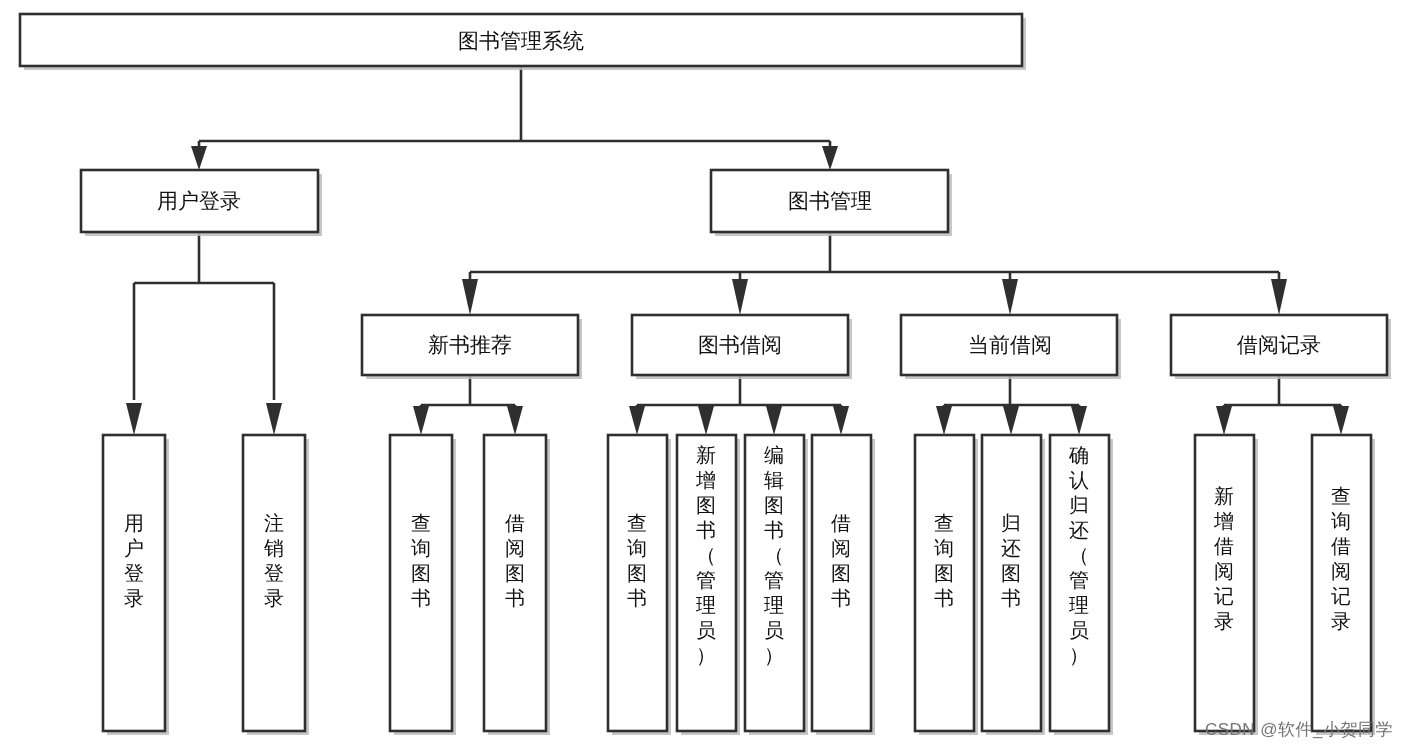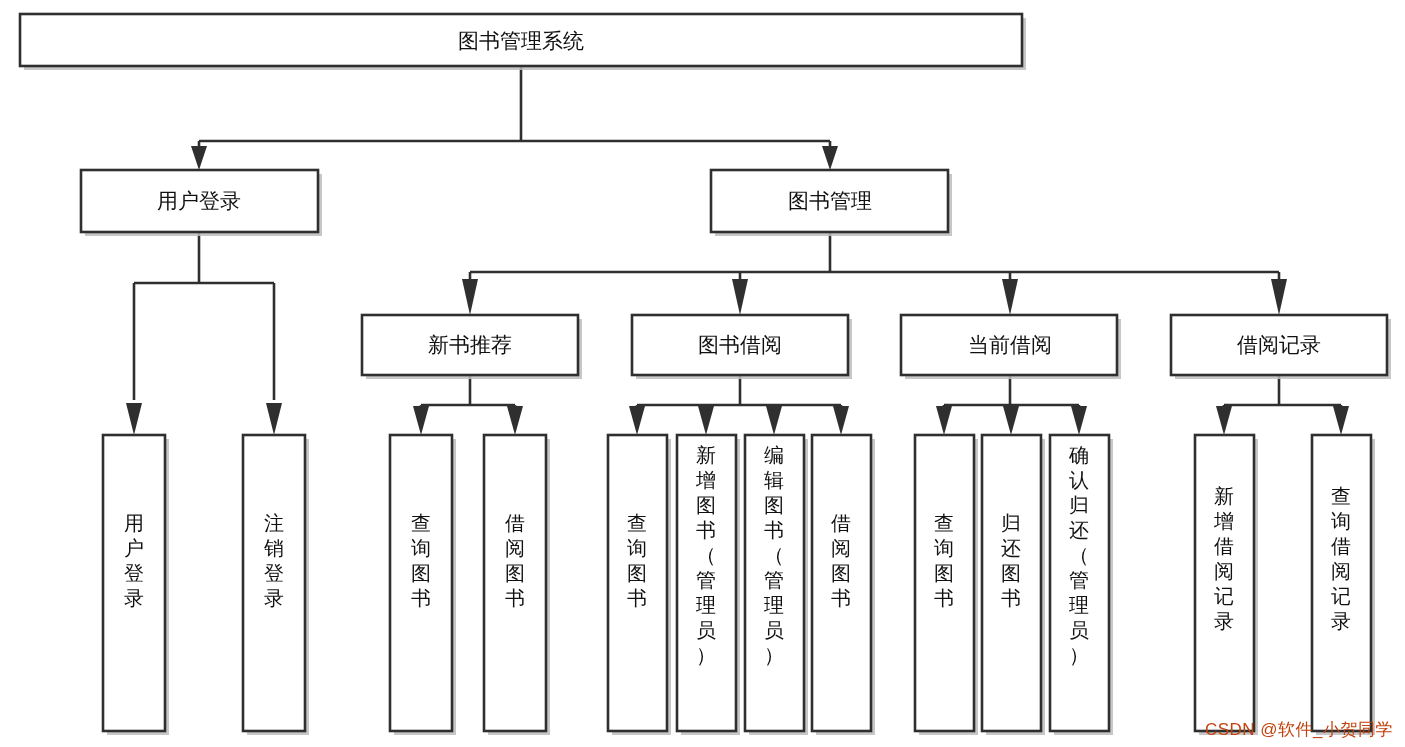--- a/index.html
+++ b/index.html
@@ -54,21 +54,21 @@
     font-size: 20px;
     fill: #111111;
     text-anchor: middle;
   }
   .watermark {
     position: absolute;
     right: 12px;
     bottom: 6px;
     font-family: "Liberation Sans", "DejaVu Sans", sans-serif;
     font-size: 17px;
-    color: #c2410c;
+    color: #737373;
     letter-spacing: 0.5px;
     white-space: nowrap;
     pointer-events: none;
   }
 </style>
 </head>
 <body>
 
 <div id="diagram-root">
 

